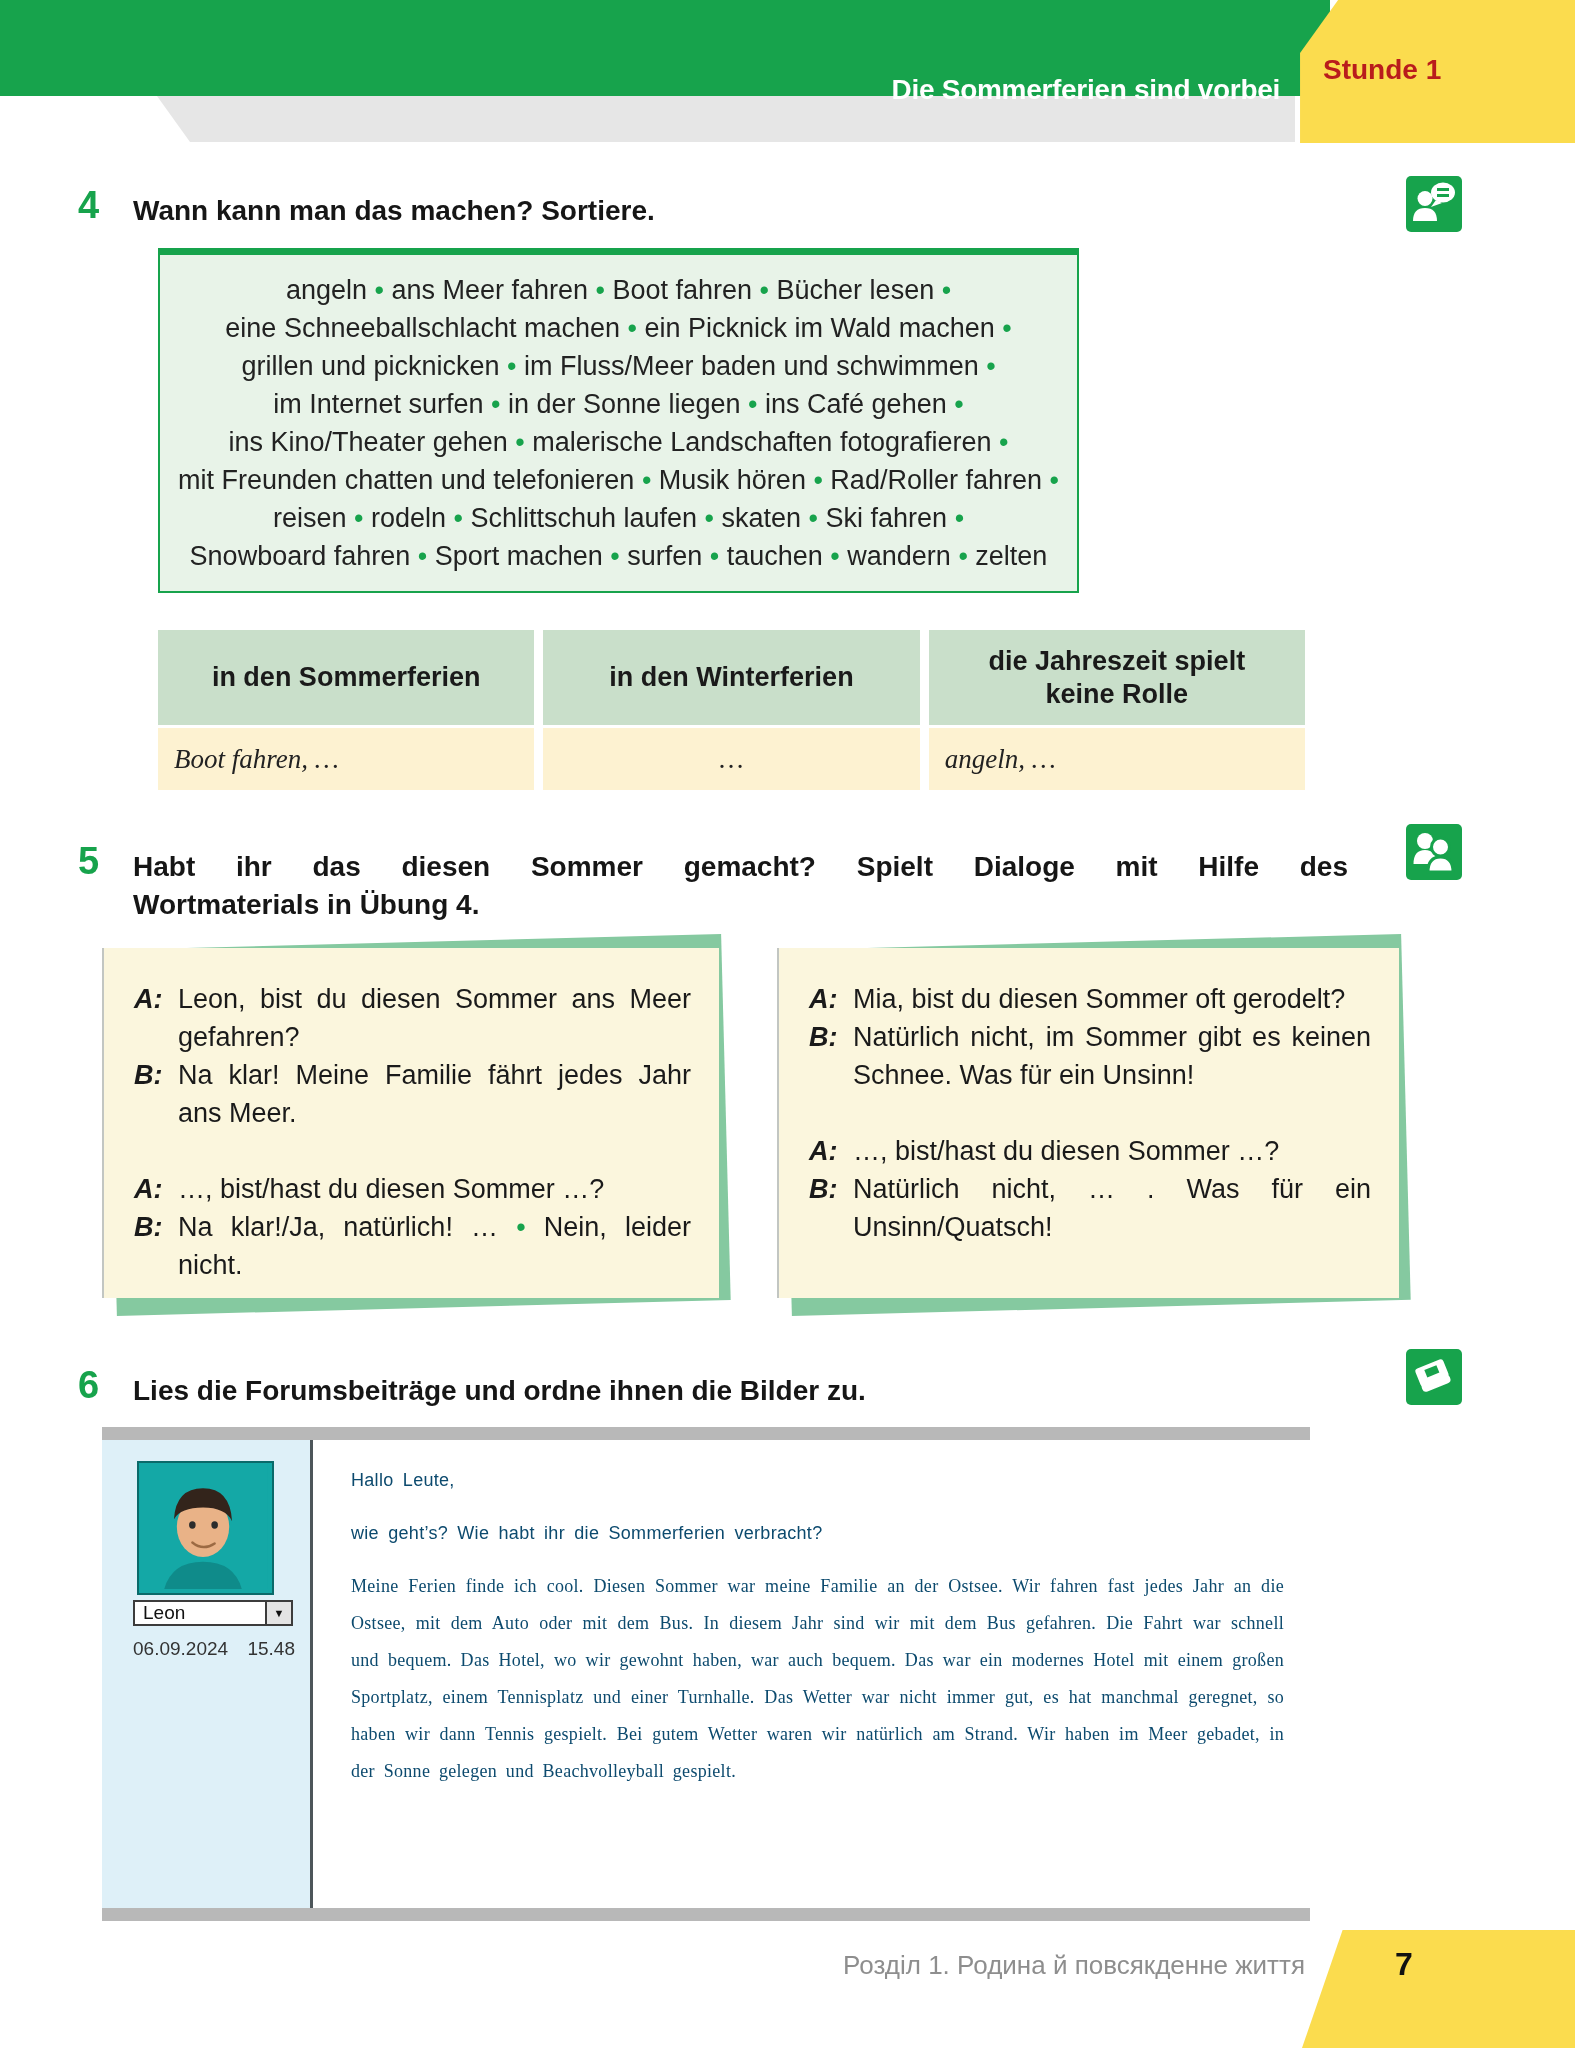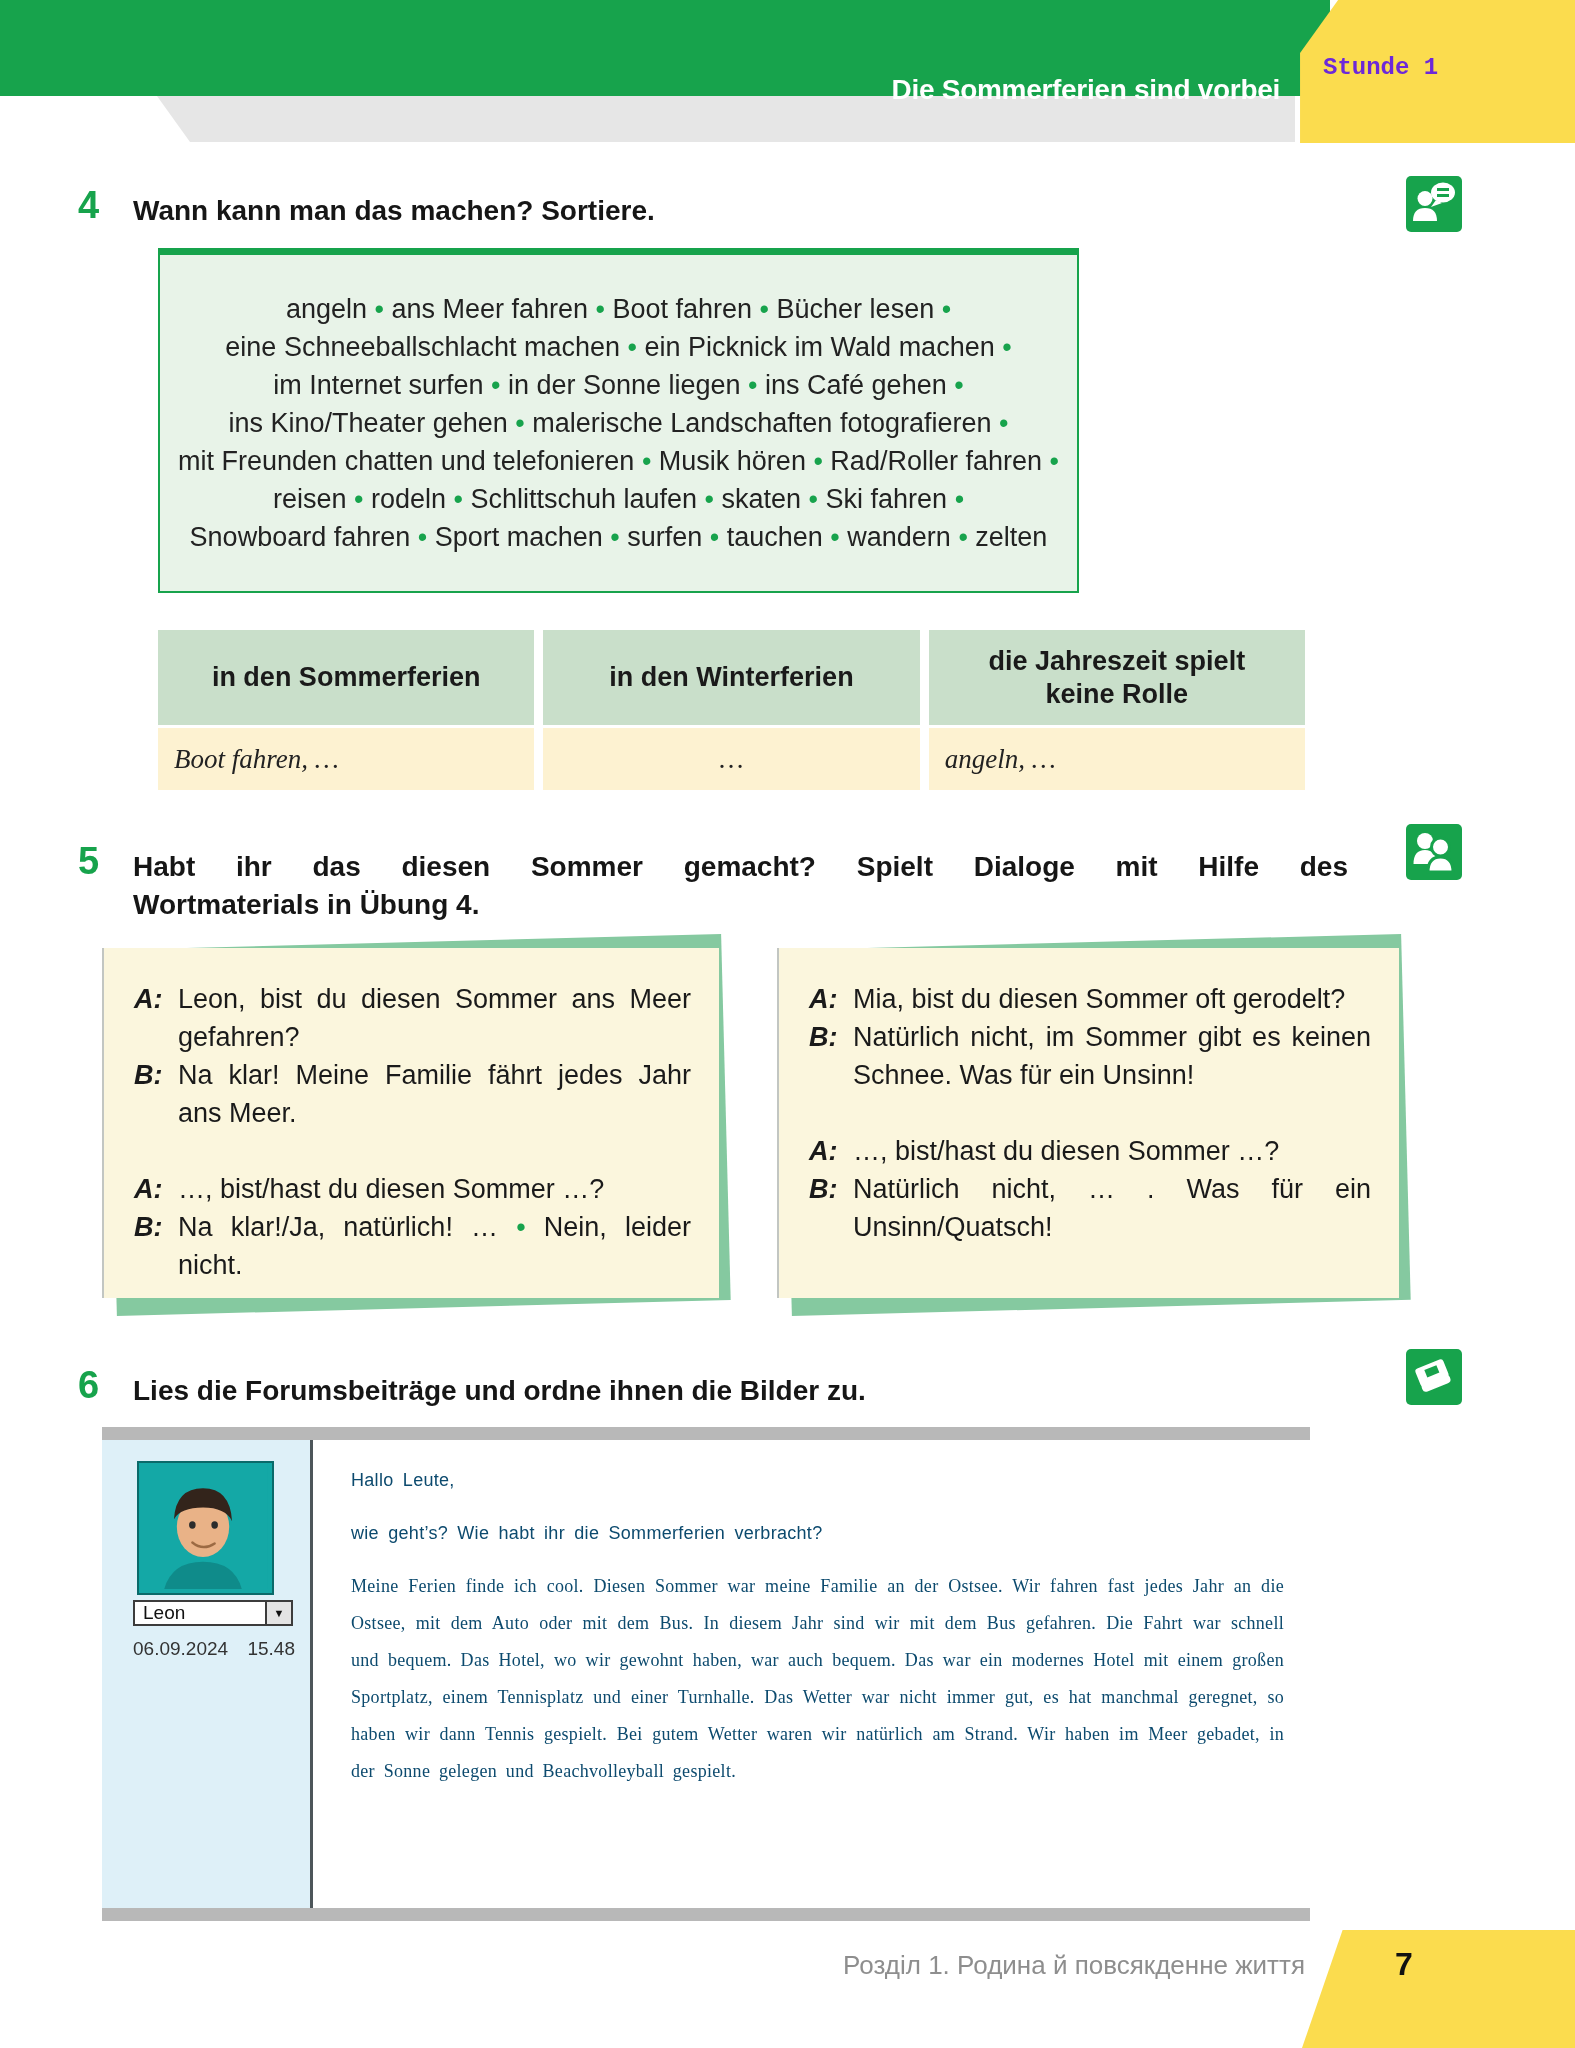--- a/index.html
+++ b/index.html
@@ -5,21 +5,21 @@
   html,body{margin:0;padding:0;background:#fff;}
   .page{position:relative;width:1575px;height:2048px;background:#fff;overflow:hidden;
         font-family:"Liberation Sans",sans-serif;color:#1a1a1a;}
 
   
   .green-bar{position:absolute;left:0;top:0;width:1330px;height:96px;background:#17a34c;}
   .hdr-title{position:absolute;top:54px;right:295px;font-size:28px;font-weight:bold;
              letter-spacing:-0.3px;color:#fff;white-space:nowrap;margin-top:20px;}
   .yellow-top{position:absolute;left:1295px;top:0;width:280px;height:143px;background:#fbdc4e;
               clip-path:polygon(15.4% 0,100% 0,100% 100%,1.8% 100%,1.8% 37%);}
-  .lesson-label{position:absolute;left:28px;top:54px;font-size:24px;font-weight:bold;color:#6d28d9;font-family:Liberation Mono, monospace;}
+  .lesson-label{position:absolute;left:28px;top:54px;font-size:28px;font-weight:bold;color:#b91c1c;}
   .gray-stripe{position:absolute;left:157px;top:96px;width:1138px;height:46px;background:#e6e6e6;
                clip-path:polygon(0 0,100% 0,100% 100%,33px 100%);}
 
   
   .ex-num{position:absolute;left:78px;font-size:38px;font-weight:bold;color:#17a34c;line-height:1;}
   .ex-title{position:absolute;left:133px;font-size:28px;font-weight:bold;color:#161616;line-height:38px;}
   .ex-icon{position:absolute;left:1406px;width:56px;height:56px;}
   .stretch{text-align:justify;text-align-last:justify;}
 
   
@@ -102,20 +102,21 @@
       <path d="M30 24 l-5 7 l11 -4 z" fill="#fff"></path>
       <line x1="31" y1="13.5" x2="43" y2="13.5" stroke="#17a34c" stroke-width="3"></line>
       <line x1="31" y1="19.5" x2="43" y2="19.5" stroke="#17a34c" stroke-width="3"></line>
     </svg>
   </div>
 
   <div class="wordbox">
     <div id="wordbank-lines">
         <div class="wline">angeln <span class="gb">•</span> ans Meer fahren <span class="gb">•</span> Boot fahren <span class="gb">•</span> Bücher lesen <span class="gb">•</span></div>
         <div class="wline">eine Schneeballschlacht machen <span class="gb">•</span> ein Picknick im Wald machen <span class="gb">•</span></div>
+        <div class="wline">grillen und picknicken <span class="gb">•</span> im Fluss/Meer baden und schwimmen <span class="gb">•</span></div>
         <div class="wline">im Internet surfen <span class="gb">•</span> in der Sonne liegen <span class="gb">•</span> ins Café gehen <span class="gb">•</span></div>
         <div class="wline">ins Kino/Theater gehen <span class="gb">•</span> malerische Landschaften fotografieren <span class="gb">•</span></div>
         <div class="wline">mit Freunden chatten und telefonieren <span class="gb">•</span> Musik hören <span class="gb">•</span> Rad/Roller fahren <span class="gb">•</span></div>
         <div class="wline">reisen <span class="gb">•</span> rodeln <span class="gb">•</span> Schlittschuh laufen <span class="gb">•</span> skaten <span class="gb">•</span> Ski fahren <span class="gb">•</span></div>
         <div class="wline">Snowboard fahren <span class="gb">•</span> Sport machen <span class="gb">•</span> surfen <span class="gb">•</span> tauchen <span class="gb">•</span> wandern <span class="gb">•</span> zelten</div>
       </div>
   </div>
 
   <div class="sort-table">
     <div class="th">in den Sommerferien</div>

